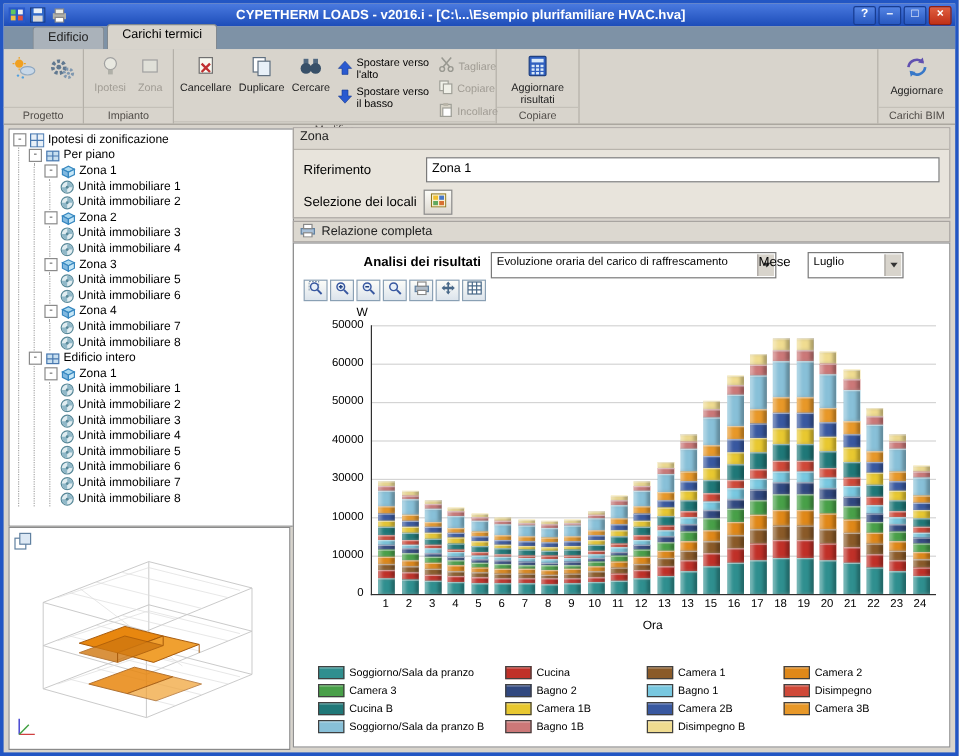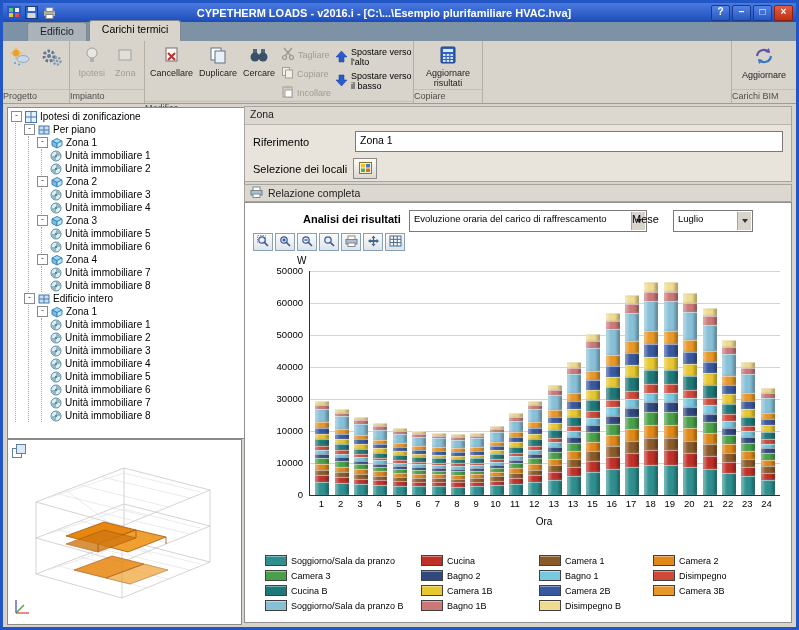--- a/index.html
+++ b/index.html
@@ -13,21 +13,21 @@
   .tb{width:17px;height:14px;background:linear-gradient(#5484e4,#2858c0);border:1px solid #183c90;color:#fff;font-size:10px;line-height:12px;text-align:center;border-radius:2px;font-weight:bold;cursor:default;}
   .tb.close{background:linear-gradient(#e06040,#c03018);border-color:#902010;}
   
   .tabstrip{position:absolute;top:19px;left:0;right:0;height:19px;background:#7e92a6;display:flex;align-items:flex-end;padding-left:24px;gap:2px;}
   .tab{height:16px;padding:2px 12px 0;font-size:10.5px;background:#aab2ba;color:#222;border:1px solid #808890;border-bottom:none;border-radius:3px 3px 0 0;white-space:nowrap;}
   .tab.active{background:#d8d4cc;height:18px;color:#000;}
   
   .ribbon{position:absolute;top:38px;left:0;right:0;height:62px;background:#d8d4cc;border-bottom:1px solid #a09c94;display:flex;}
   .rgroup{display:flex;flex-direction:column;border-right:1px solid #b4b0a8;}
   .rbody{flex:1;display:flex;align-items:flex-start;padding:3px 3px 0;gap:2px;}
-  .rlabel{height:13px;font-size:9px;color:#504c48;border-top:1px solid #c4c0b8;line-height:12px;white-space:nowrap;}
+  .rlabel{height:13px;font-size:9px;color:#504c48;text-align:center;border-top:1px solid #c4c0b8;line-height:12px;white-space:nowrap;}
   .rbtn{display:flex;flex-direction:column;align-items:center;font-size:9px;color:#222;padding:1px 2px;gap:1px;text-align:center;line-height:10px;}
   .rbtn.disabled,.hbtn.disabled{color:#a09c94;}
   .ricon-btn{padding:3px 2px;}
   .rcol{display:flex;flex-direction:column;gap:2px;padding-top:2px;}
   .hbtn{display:flex;align-items:center;gap:3px;font-size:9px;line-height:10px;white-space:nowrap;padding:1px 2px;}
   .rspacer{flex:1;}
   
   .tree-panel{position:absolute;left:4px;top:104px;width:233px;height:328px;background:#fff;border:1px solid #8a8a8a;overflow:hidden;padding:2px 0 0 3px;}
   .tree-row{display:flex;align-items:center;height:13px;font-size:10px;gap:3px;white-space:nowrap;color:#000;}
   .expander{width:9px;height:9px;border:1px solid #8a8a8a;background:#fff;font-size:9px;line-height:7px;text-align:center;color:#444;flex:0 0 9px;}
@@ -59,21 +59,21 @@
   .gridline{position:absolute;left:0;right:0;height:1px;background:#d4d4d4;}
   .ylabels{position:absolute;left:0;top:18px;width:54px;height:224px;}
   .ylabels span{position:absolute;right:2px;font-size:9.5px;color:#000;width:52px;text-align:right;}
   .bars{position:absolute;left:0;right:0;top:0;bottom:0;display:flex;justify-content:space-evenly;align-items:flex-end;}
   .bar-col{width:14px;display:flex;flex-direction:column-reverse;}
   .seg{width:100%;box-shadow:inset 0 1px 0 rgba(255,255,255,.45), inset 3px 0 3px rgba(255,255,255,.35), inset -3px 0 3px rgba(0,0,0,.28);}
   .xlabels{position:absolute;left:58px;top:245px;width:470px;display:flex;justify-content:space-evenly;}
   .xlabels span{width:14px;text-align:center;font-size:9.5px;color:#000;}
   .ora-label{position:absolute;left:58px;top:263px;width:470px;text-align:center;font-size:10px;color:#000;}
   .legend{position:absolute;left:20px;top:352px;display:grid;grid-template-columns:150px 112px 108px 120px;column-gap:6px;row-gap:4px;}
-  .leg-item{display:flex;align-items:center;gap:4px;font-size:9px;white-space:nowrap;color:#000;}
+  .leg-item{display:flex;align-items:flex-start;gap:4px;font-size:9px;white-space:nowrap;color:#000;}
   .leg-swatch{width:20px;height:9px;border:1px solid #404040;flex:0 0 20px;box-shadow:inset 0 1px 0 rgba(255,255,255,.4);}
 </style>
 </head>
 <body>
 
 <div class="window">
 
   <div class="titlebar">
     <span class="t-icons">
       <span class="t-icon">
@@ -177,20 +177,34 @@
         <div class="rbtn" style="width:40px">
           <span><svg width="22" height="20">
                 <rect x="5" y="4" width="4" height="5" fill="#506880"></rect>
                 <rect x="13" y="4" width="4" height="5" fill="#506880"></rect>
                 <circle cx="7" cy="12" r="4.5" fill="#385068"></circle>
                 <circle cx="15" cy="12" r="4.5" fill="#385068"></circle>
                 <rect x="9" y="10" width="4" height="3" fill="#385068"></rect>
               </svg></span>
           <span>Cercare</span>
         </div>
+        <div class="rcol" style="width:86px">
+          <div class="hbtn">
+            <span><svg width="13" height="13">
+                  <path d="M6.5 1 L12 7 H9 V12 H4 V7 H1 Z" fill="#2a5ad0" stroke="#1a3a90" stroke-width="0.5"></path>
+                </svg></span>
+            <span style="white-space:normal;width:62px">Spostare verso l'alto</span>
+          </div>
+          <div class="hbtn">
+            <span><svg width="13" height="13">
+                  <path d="M6.5 12 L1 6 H4 V1 H9 V6 H12 Z" fill="#2a5ad0" stroke="#1a3a90" stroke-width="0.5"></path>
+                </svg></span>
+            <span style="white-space:normal;width:62px">Spostare verso il basso</span>
+          </div>
+        </div>
         <div class="rcol" style="width:52px">
           <div class="hbtn disabled">
             <span><svg width="14" height="13">
                   <path d="M3 1 L10 9 M11 1 L4 9" stroke="#989890" stroke-width="1.3"></path>
                   <circle cx="3.5" cy="10.5" r="2" fill="none" stroke="#989890" stroke-width="1.2"></circle>
                   <circle cx="10.5" cy="10.5" r="2" fill="none" stroke="#989890" stroke-width="1.2"></circle>
                 </svg></span>
             <span>Tagliare</span>
           </div>
           <div class="hbtn disabled">
@@ -200,34 +214,20 @@
                 </svg></span>
             <span>Copiare</span>
           </div>
           <div class="hbtn disabled">
             <span><svg width="13" height="13">
                   <rect x="2" y="2" width="9" height="10" fill="#d8d4c8" stroke="#a0a098"></rect>
                   <rect x="4.5" y="0.8" width="4" height="2.5" fill="#b8b4a8"></rect>
                   <rect x="4" y="5" width="7" height="7" fill="#fff" stroke="#a0a098"></rect>
                 </svg></span>
             <span>Incollare</span>
-          </div>
-        </div>
-        <div class="rcol" style="width:86px">
-          <div class="hbtn">
-            <span><svg width="13" height="13">
-                  <path d="M6.5 1 L12 7 H9 V12 H4 V7 H1 Z" fill="#2a5ad0" stroke="#1a3a90" stroke-width="0.5"></path>
-                </svg></span>
-            <span style="white-space:normal;width:62px">Spostare verso l'alto</span>
-          </div>
-          <div class="hbtn">
-            <span><svg width="13" height="13">
-                  <path d="M6.5 12 L1 6 H4 V1 H9 V6 H12 Z" fill="#2a5ad0" stroke="#1a3a90" stroke-width="0.5"></path>
-                </svg></span>
-            <span style="white-space:normal;width:62px">Spostare verso il basso</span>
           </div>
         </div>
       </div>
       <div class="rlabel">Modifica</div>
     </div>
 
     <div class="rgroup" style="width:68px">
       <div class="rbody" style="justify-content:center">
         <div class="rbtn">
           <span><svg width="20" height="20">

